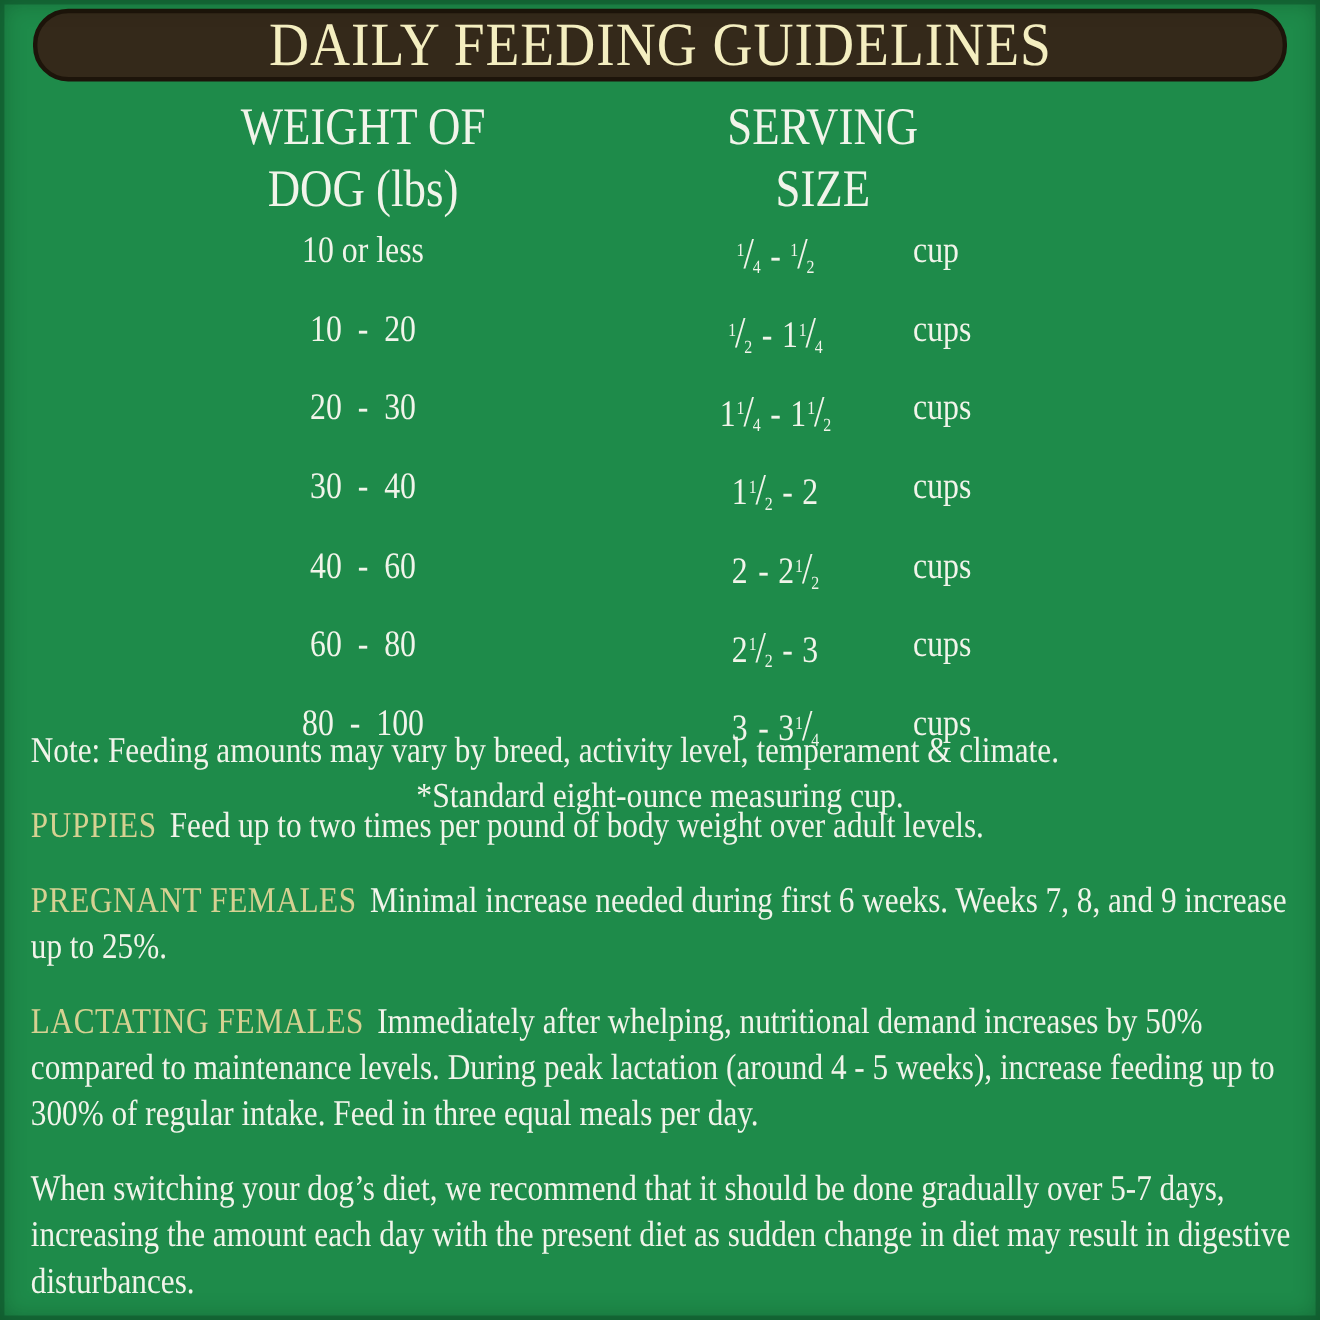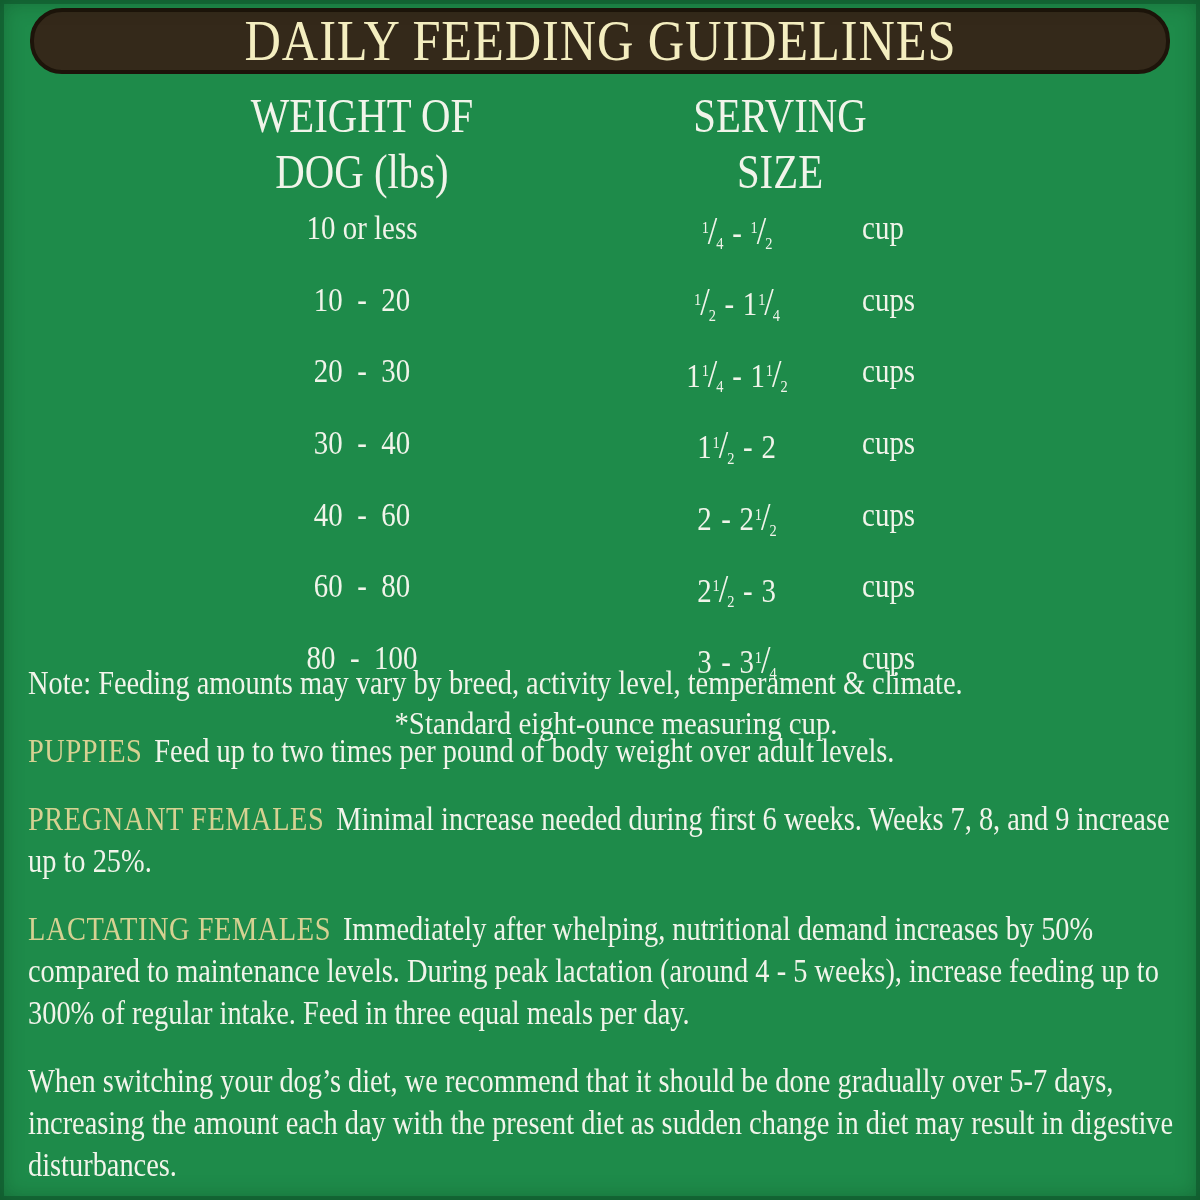--- a/index.html
+++ b/index.html
@@ -21,21 +21,21 @@
     border:4px solid var(--brown-border,#1d140a);
     border-radius:32px;
     display:flex;align-items:center;justify-content:center;
   }
   .page-title{
     font-size:56px;line-height:1;color:var(--cream,#f4eec0);
     white-space:nowrap;letter-spacing:1px;
     transform:scaleX(.9);transform-origin:50% 50%;
   }
   
-  .feeding-table{position:absolute;top:88px;left:0;right:0;margin-left:32px;}
+  .feeding-table{position:absolute;top:88px;left:0;right:0;}
   .t-head{display:flex;}
   .h-col{width:320px;text-align:center;font-size:48px;line-height:56px;
          transform:scaleX(.85);transform-origin:50% 50%;white-space:nowrap;}
   .h-col1{margin-left:170px;}
   .h-col2{margin-left:98px;}
   .t-row{display:flex;font-size:34px;line-height:56px;}
   .t-weight{margin-left:170px;width:320px;text-align:center;white-space:pre;
             transform:scaleX(.85);transform-origin:50% 50%;}
   .t-amount{margin-left:95px;width:240px;text-align:center;white-space:nowrap;
             transform:scaleX(.85);transform-origin:50% 50%;}

